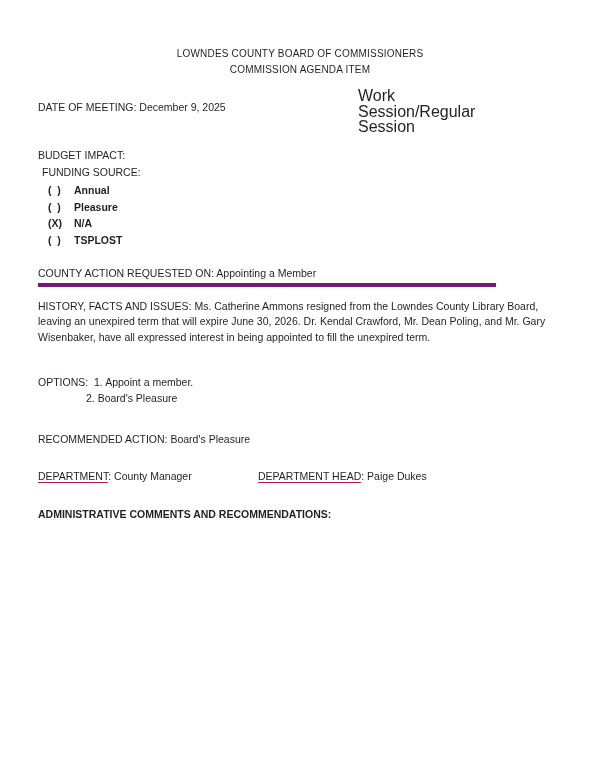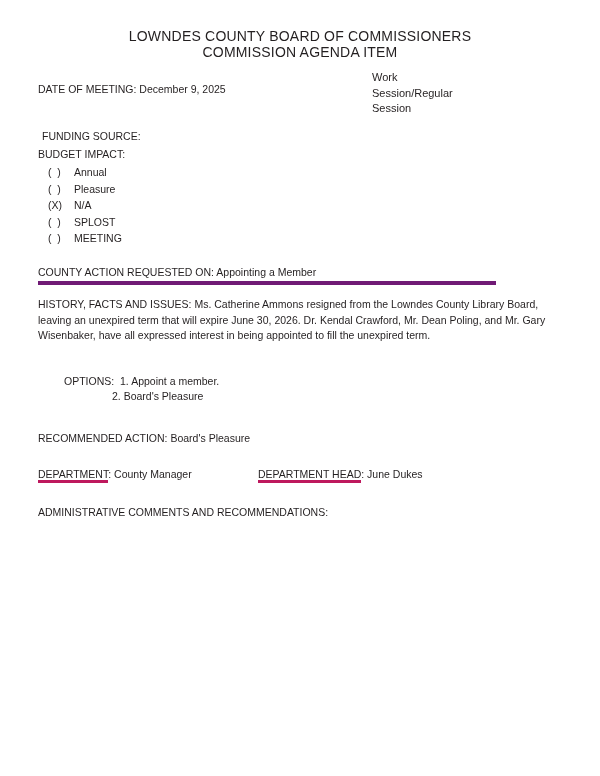--- a/index.html
+++ b/index.html
@@ -17,22 +17,22 @@
   }
   .page {
     position: relative;
     width: 600px;
     height: 776px;
     background: #ffffff;
     box-sizing: border-box;
   }
   .header {
     text-align: center;
-    margin-top: 28px;
-    font-size: 14px;
+    margin-top: 46px;
+    font-size: 10px;
     line-height: 16px;
     letter-spacing: 0.2px;
   }
   .header .line1 { display: block; }
   .header .line2 { display: block; }
 
   .body-area {
     position: relative;
     margin-top: 22px;
     padding-left: 38px;
@@ -45,35 +45,36 @@
   }
   .subject {
     margin-bottom: 19px;
   }
   .meeting-row {
     position: relative;
     min-height: 46px;
   }
   .session-block {
     position: absolute;
-    left: 334px;
+    left: 320px;
     top: -12px;
     width: 150px;
-    font-size: 11px;
+    font-size: 16px;
     line-height: 15.5px;
   }
   .budget-impact {
     margin-top: 2px;
   }
   .funding-source {
     padding-left: 4px;
     margin-top: 1px;
   }
   .fund-list {
     margin-top: 2px;
+    font-weight: bold;
   }
   .fund-item {
     padding-left: 10px;
     line-height: 16.5px;
     white-space: pre;
   }
   .fund-mark {
     display: inline-block;
     width: 26px;
   }
@@ -84,45 +85,45 @@
     padding-bottom: 1px;
     padding-right: 180px;
   }
   .history {
     margin-top: 12px;
     max-width: 510px;
     text-align: left;
   }
   .options {
     margin-top: 30px;
-    margin-left: 26px;
   }
   .options-line2 {
     padding-left: 48px;
   }
   .recommended {
     margin-top: 26px;
   }
   .dept-row {
     margin-top: 21px;
     position: relative;
     height: 16px;
   }
   .dept-label {
-    border-bottom: 3px solid #be185d;
+    border-bottom: 1px solid #be185d;
     padding-bottom: 0px;
     margin-top: 14px;
   }
   .dept-head-wrap {
     position: absolute;
     left: 220px;
     top: 0;
   }
   .admin {
     margin-top: 22px;
+    font-weight: bold;
   }
 </style>
 </head>
 <body>
 
 <div class="page">
 
   <div class="header">
     <span class="line1">LOWNDES COUNTY BOARD OF COMMISSIONERS</span>
     <span class="line2">COMMISSION AGENDA ITEM</span>
@@ -135,29 +136,28 @@
       <span>DATE OF MEETING:</span>
       <span>December 9, 2025</span>
 
       <div class="session-block">
         <div>Work</div>
         <div>Session/Regular</div>
         <div>Session</div>
       </div>
     </div>
 
+    <div class="row budget-impact">BUDGET IMPACT:</div>
     <div class="row funding-source">FUNDING SOURCE:</div>
-    <div class="row budget-impact">BUDGET IMPACT:</div>
 
     <div class="fund-list">
       <div class="fund-item"><span class="fund-mark">(  )</span><span>Annual</span></div>
       <div class="fund-item"><span class="fund-mark">(  )</span><span>Pleasure</span></div>
       <div class="fund-item"><span class="fund-mark">(X)</span><span>N/A</span></div>
-      <div class="fund-item"><span class="fund-mark">(  )</span><span>SPLOST</span></div>
-      <div class="fund-item"><span class="fund-mark">(  )</span><span>MEETING</span></div>
+      <div class="fund-item"><span class="fund-mark">(  )</span><span>TSPLOST</span></div>
     </div>
 
     <div class="county-action">
       <span>COUNTY ACTION REQUESTED ON:</span>
       <span>Appointing a Member</span>
     </div>
 
     <div class="history">
       <span>HISTORY, FACTS AND ISSUES:</span>
       <span>Ms. Catherine Ammons resigned from the Lowndes County Library Board, leaving an unexpired term that will expire June 30, 2026. Dr. Kendal Crawford, Mr. Dean Poling, and Mr. Gary Wisenbaker, have all expressed interest in being appointed to fill the unexpired term.</span>
@@ -171,19 +171,19 @@
       <div class="options-line2">2. Board's Pleasure</div>
     </div>
 
     <div class="recommended">
       <span>RECOMMENDED ACTION:</span>
       <span>Board's Pleasure</span>
     </div>
 
     <div class="dept-row">
       <span class="dept-label">DEPARTMENT</span><span>: County Manager</span>
-      <span class="dept-head-wrap"><span class="dept-label">DEPARTMENT HEAD</span><span>: June Dukes</span></span>
+      <span class="dept-head-wrap"><span class="dept-label">DEPARTMENT HEAD</span><span>: Paige Dukes</span></span>
     </div>
 
     <div class="admin">ADMINISTRATIVE COMMENTS AND RECOMMENDATIONS:</div>
 
   </div>
 </div>
 
 </body></html>

